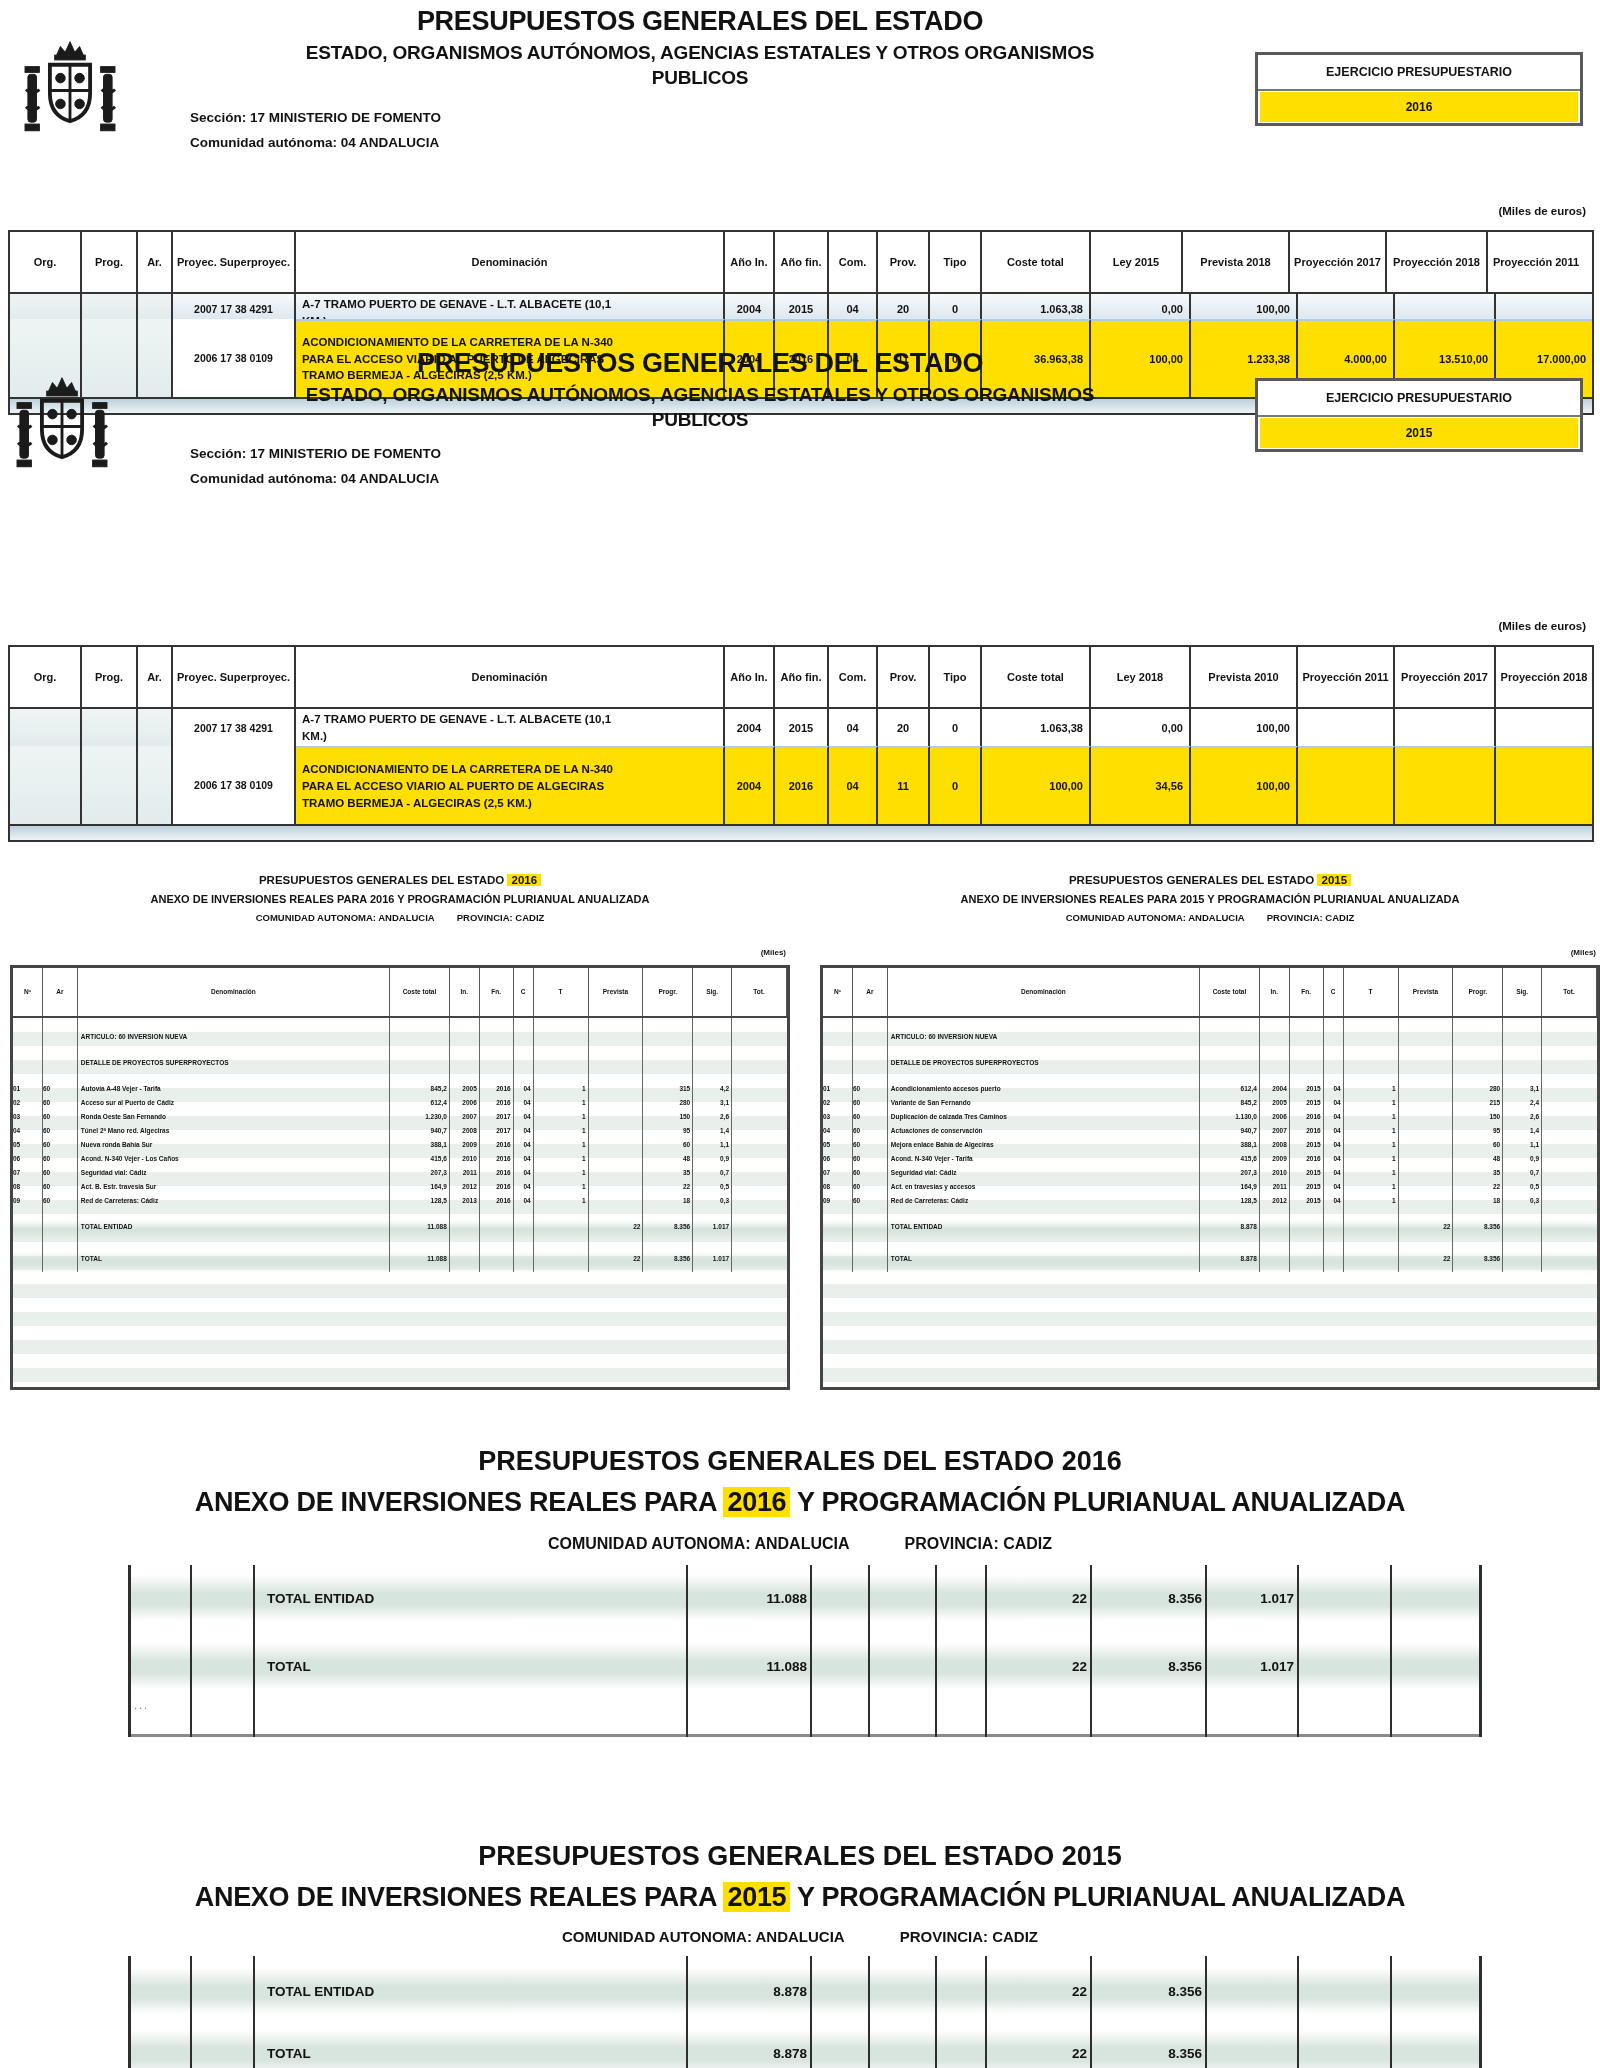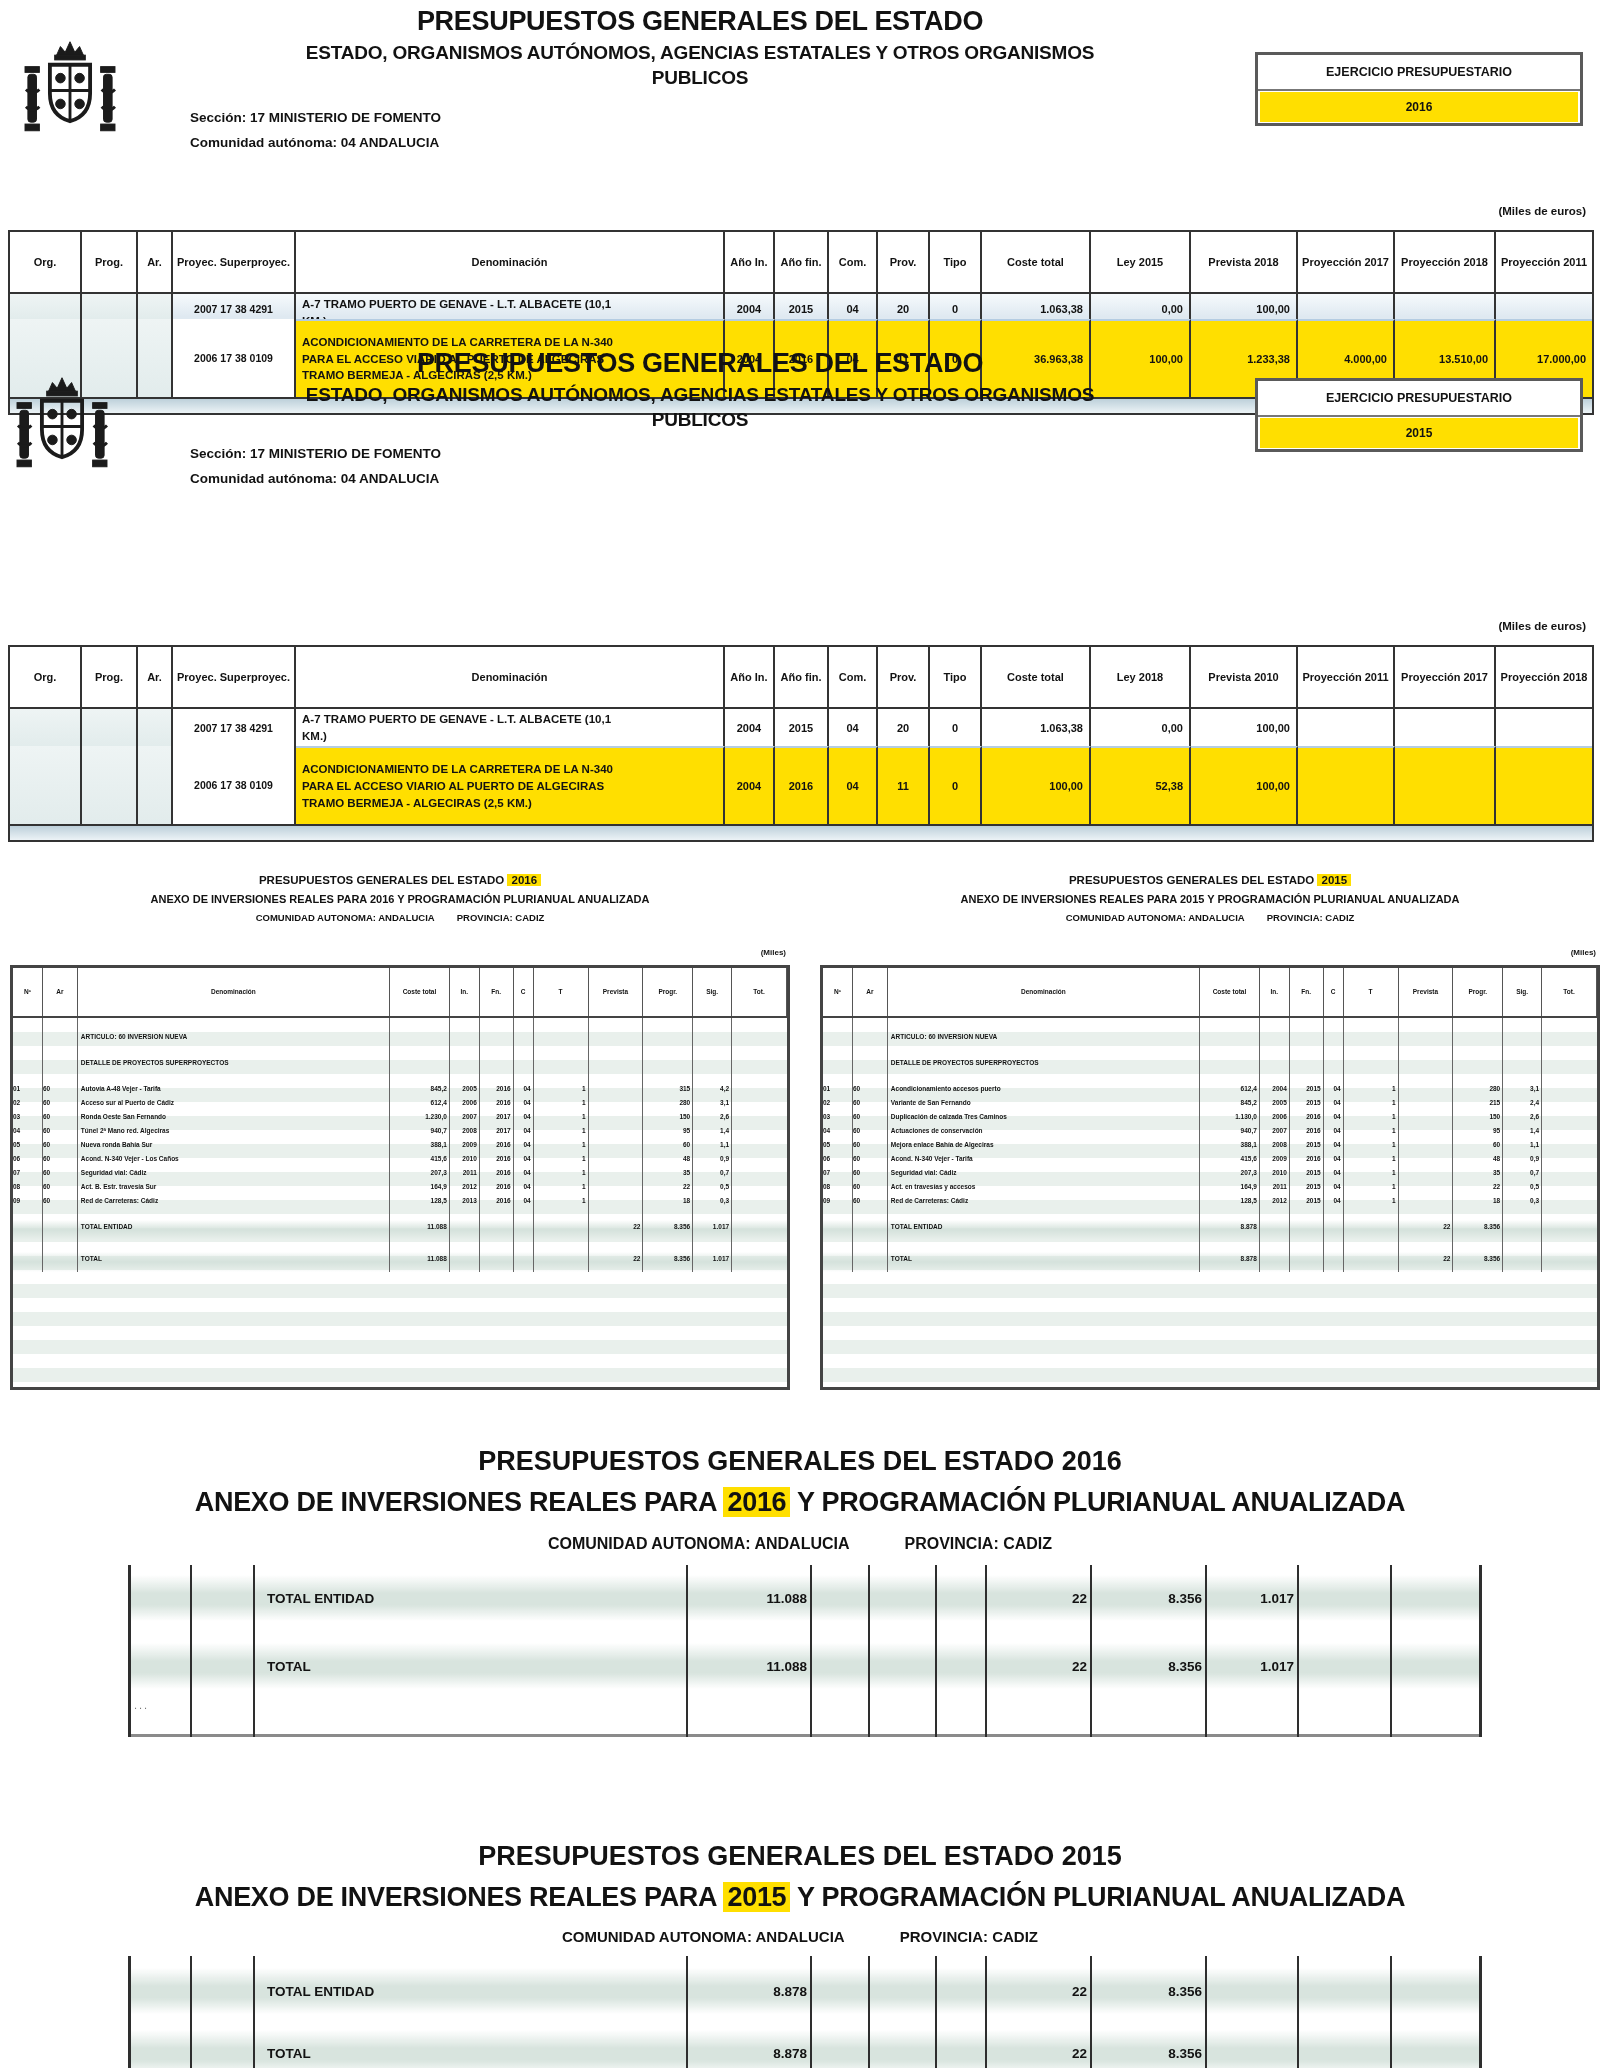--- a/index.html
+++ b/index.html
@@ -118,21 +118,21 @@
           <div class="gc" style="width: 56px;">Prog.</div>
           <div class="gc" style="width: 35px;">Ar.</div>
           <div class="gc" style="width: 123px;">Proyec. Superproyec.</div>
           <div class="gc" style="width: 429px;">Denominación</div>
           <div class="gc" style="width: 50px;">Año In.</div>
           <div class="gc" style="width: 54px;">Año fin.</div>
           <div class="gc" style="width: 49px;">Com.</div>
           <div class="gc" style="width: 52px;">Prov.</div>
           <div class="gc" style="width: 52px;">Tipo</div>
           <div class="gc" style="width: 109px;">Coste total</div>
-          <div class="gc" style="width: 100px;">Ley 2015</div>
+          <div class="gc" style="width: 92px;">Ley 2015</div>
           <div class="gc" style="width: 107px;">Prevista 2018</div>
           <div class="gc" style="width: 97px;">Proyección 2017</div>
           <div class="gc" style="width: 101px;">Proyección 2018</div>
           <div class="gc" style="width: 96px;">Proyección 2011</div>
         </div>
         <div class="gt-row cliprow">
           <div class="gr edge mid" style="width: 72px;"></div>
           <div class="gr edge mid" style="width: 56px;"></div>
           <div class="gr edge mid" style="width: 35px;"></div>
           <div class="gr code" style="width: 123px;">2007 17 38 4291</div>
@@ -251,21 +251,21 @@
           <div class="gr edge mid" style="width: 56px;"></div>
           <div class="gr edge mid" style="width: 35px;"></div>
           <div class="gr code" style="width: 123px;">2006 17 38 0109</div>
           <div class="gr denom yl" style="width: 429px;">ACONDICIONAMIENTO DE LA CARRETERA DE LA N-340 PARA EL ACCESO VIARIO AL PUERTO DE ALGECIRAS TRAMO BERMEJA - ALGECIRAS (2,5 Km.)</div>
           <div class="gr mid yl" style="width: 50px;">2004</div>
           <div class="gr mid yl" style="width: 54px;">2016</div>
           <div class="gr mid yl" style="width: 49px;">04</div>
           <div class="gr mid yl" style="width: 52px;">11</div>
           <div class="gr mid yl" style="width: 52px;">0</div>
           <div class="gr num yl" style="width: 109px;">100,00</div>
-          <div class="gr num yl" style="width: 100px;">52,38</div>
+          <div class="gr num yl" style="width: 100px;">34,56</div>
           <div class="gr num yl" style="width: 107px;">100,00</div>
           <div class="gr num yl" style="width: 97px;"></div>
           <div class="gr num yl" style="width: 101px;"></div>
           <div class="gr num yl" style="width: 96px;"></div>
         </div>
         <div class="gt-stripe"></div>
       </div>
   </div>
 
   <div class="panel" style="left:10px;top:874px">

